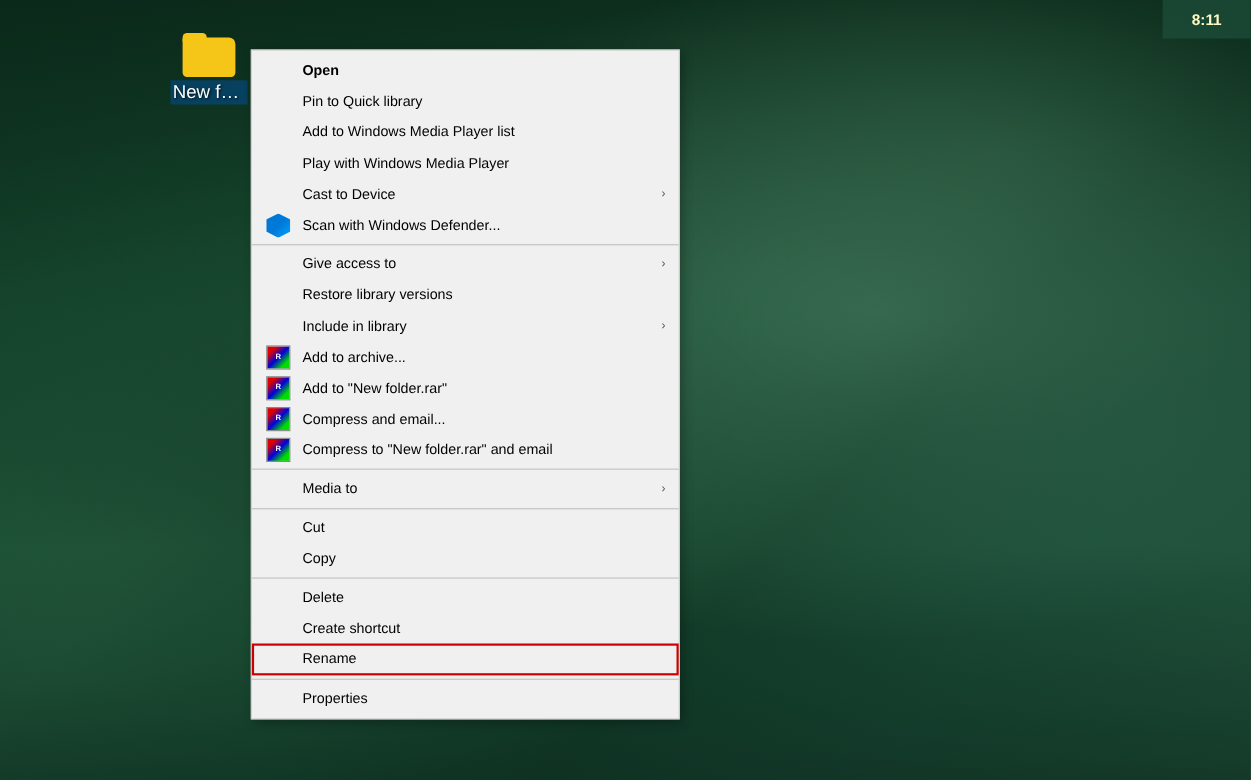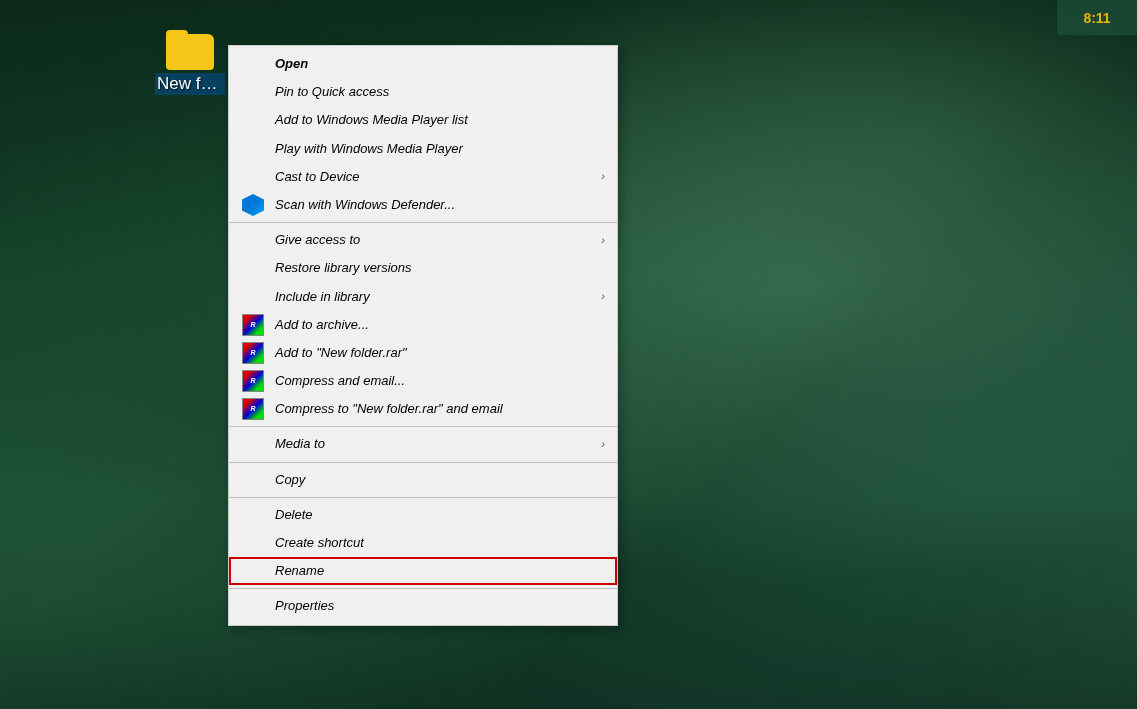--- a/index.html
+++ b/index.html
@@ -35,21 +35,21 @@
     .taskbar-top {
       position: absolute;
       top: 0;
       right: 0;
       width: 80px;
       height: 35px;
       background: rgba(30,80,60,0.7);
       display: flex;
       align-items: center;
       justify-content: center;
-      color: #eab308;
+      color: #fef9c3;
       font-size: 14px;
       font-weight: 600;
     }
 
     
     .folder-icon {
       position: absolute;
       top: 30px;
       left: 155px;
       width: 70px;
@@ -111,21 +111,20 @@
 
     .menu-item {
       display: flex;
       align-items: center;
       padding: 5px 16px 5px 46px;
       cursor: pointer;
       position: relative;
       color: #000;
       min-height: 28px;
       line-height: 1.4;
-      font-style: italic;
     }
 
     .menu-item.bold-item {
       font-weight: 700;
     }
 
     .menu-item.highlighted {
       background: transparent;
       outline: 2px solid #cc0000;
       outline-offset: -2px;
@@ -210,21 +209,21 @@
   <div class="folder-label">New folder</div>
 </div>
 
 <div class="context-menu" id="context-menu">
 <div class="menu-item bold-item">
       <div class="icon-area"></div>
       <span class="menu-label-text">Open</span>
     </div>
     <div class="menu-item">
       <div class="icon-area"></div>
-      <span class="menu-label-text">Pin to Quick access</span>
+      <span class="menu-label-text">Pin to Quick library</span>
     </div>
     <div class="menu-item">
       <div class="icon-area"></div>
       <span class="menu-label-text">Add to Windows Media Player list</span>
     </div>
     <div class="menu-item">
       <div class="icon-area"></div>
       <span class="menu-label-text">Play with Windows Media Player</span>
     </div>
     <div class="menu-item">
@@ -279,20 +278,24 @@
     </div>
     <div class="menu-separator"></div>
     <div class="menu-item">
       <div class="icon-area"></div>
       <span class="menu-label-text">Media to</span>
       <span class="arrow">›</span>
     </div>
     <div class="menu-separator"></div>
     <div class="menu-item">
       <div class="icon-area"></div>
+      <span class="menu-label-text">Cut</span>
+    </div>
+    <div class="menu-item">
+      <div class="icon-area"></div>
       <span class="menu-label-text">Copy</span>
     </div>
     <div class="menu-separator"></div>
     <div class="menu-item">
       <div class="icon-area"></div>
       <span class="menu-label-text">Delete</span>
     </div>
     <div class="menu-item">
       <div class="icon-area"></div>
       <span class="menu-label-text">Create shortcut</span>

